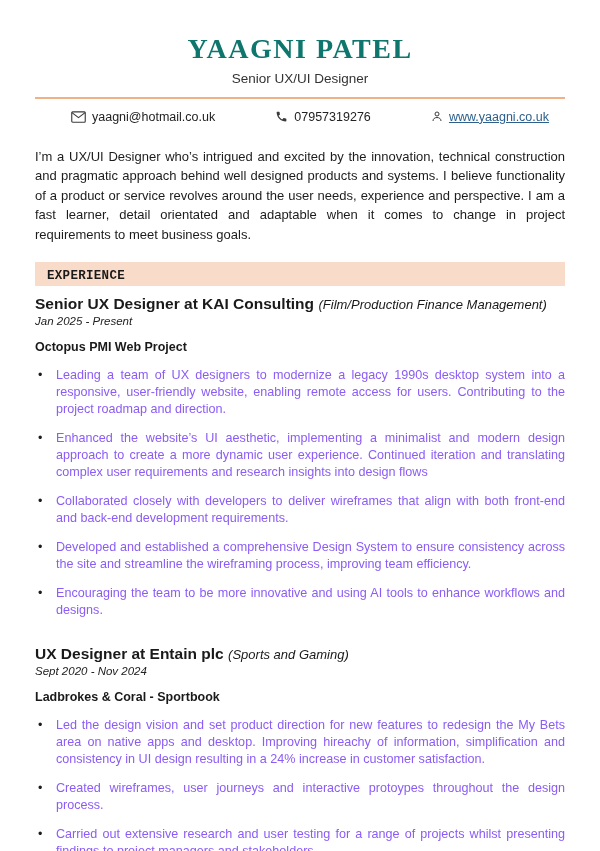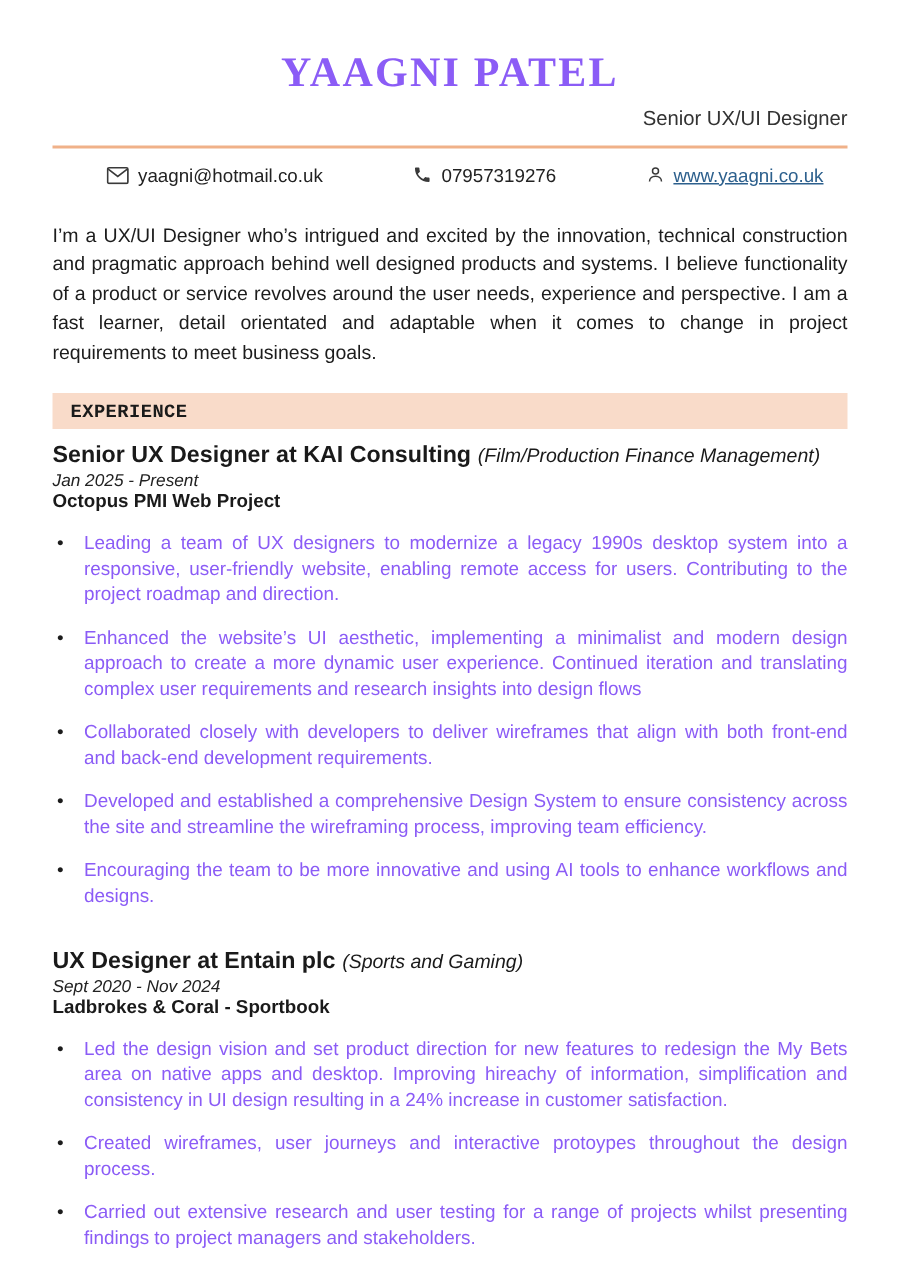--- a/index.html
+++ b/index.html
@@ -14,24 +14,24 @@
     width:600px;height:851px;overflow:hidden;
     font-family:"Liberation Sans", sans-serif;
     color:var(--ink);
   }
   .page{width:600px;height:851px;padding:34px 35px 0 35px;background:#fff;}
 
   
   .name{
     font-family:"Liberation Serif", serif;
     font-size:28px;font-weight:600;letter-spacing:1.5px;
-    text-align:center;color:#8b5cf6;line-height:1.1;
+    text-align:center;color:#0f766e;line-height:1.1;
   }
   .subtitle{
-    text-align:right;font-size:13.5px;color:#333;
+    text-align:center;font-size:13.5px;color:#333;
     margin-top:6px;
   }
   .divider{
     border-bottom:2px solid var(--divider);
     margin-top:11px;
   }
   .contacts{
     display:flex;align-items:center;justify-content:space-between;
     padding:0 16px;margin-top:11px;font-size:12.5px;color:#222;
   }
@@ -56,21 +56,21 @@
     font-size:12.5px;font-weight:bold;letter-spacing:0.3px;color:#1a1a1a;font-family:Liberation Mono, monospace;
   }
 
   
   .job{margin-top:8px;}
   .job + .job{margin-top:25px;}
   .job-title-line{line-height:1.25;}
   .job-title{font-size:15.5px;font-weight:bold;color:#1a1a1a;}
   .job-industry{font-size:13px;font-style:italic;color:#1a1a1a;}
   .job-dates{font-size:11.5px;font-style:italic;color:#222;margin-top:1px;}
-  .job-project{font-size:12.5px;font-weight:bold;color:#1a1a1a;}
+  .job-project{font-size:12.5px;font-weight:bold;margin-top:13px;color:#1a1a1a;}
   ul.bullets{list-style:none;margin-top:13px;}
   ul.bullets li{
     position:relative;padding-left:21px;margin-bottom:12px;
     font-size:12.6px;line-height:17px;text-align:justify;color:#8b5cf6;
   }
   ul.bullets li::before{
     content:"\2022";position:absolute;left:3px;top:0;
     font-size:12.6px;color:#1c1c1c;
   }
 </style>

